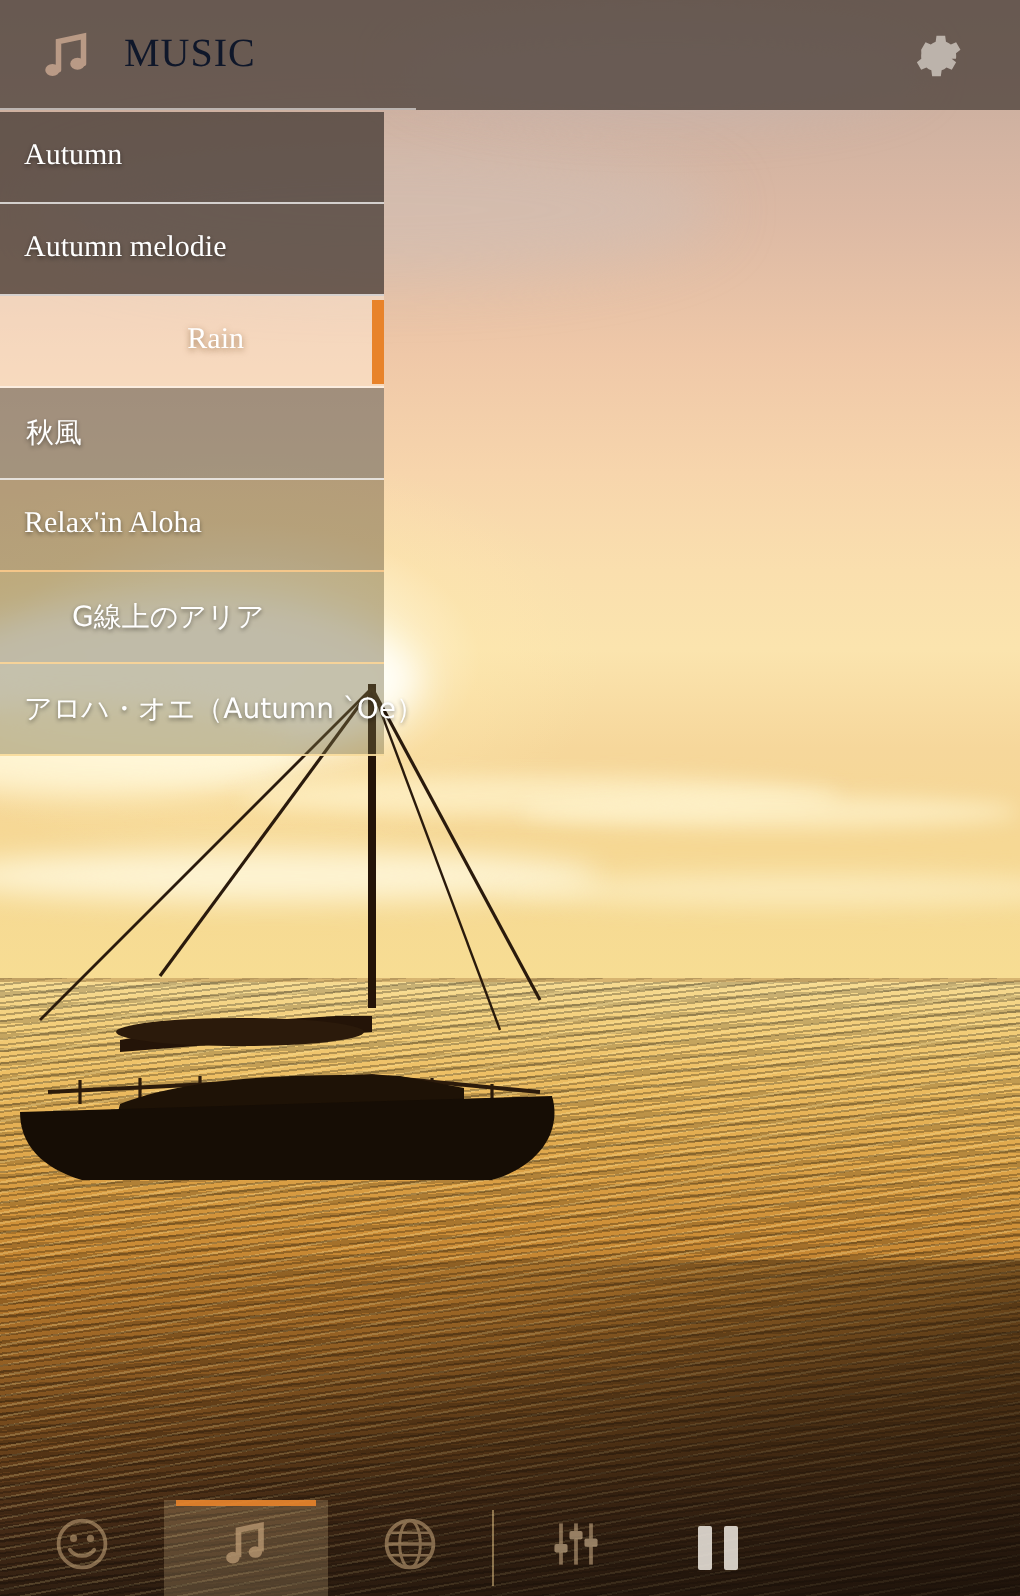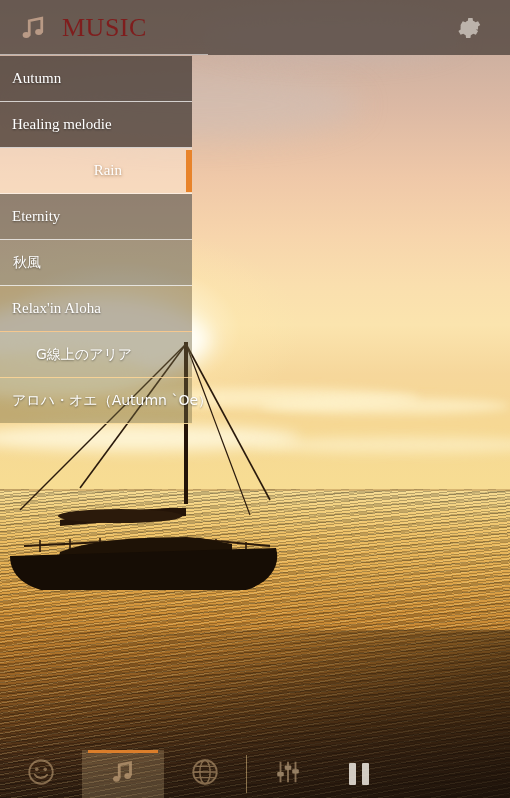--- a/index.html
+++ b/index.html
@@ -91,22 +91,22 @@
 
   
   .header {
     position: absolute; left:0; top:0; width:510px; height:55px;
     background: rgba(78,66,60,0.78);
     display:flex; align-items:center;
   }
   .hdr-note { width:30px; height:30px; margin-left:18px; opacity:0.72; }
   .hdr-title {
     margin-left: 14px;
-    color: #7f1d1d;
-    font-size: 26px;
+    color: #0f172a;
+    font-size: 20px;
     letter-spacing: 0.5px;
     font-family: "Liberation Serif", "DejaVu Serif", serif;
   }
   .hdr-gear {
     position:absolute; right:28px; top:50%; transform:translateY(-50%);
     width:26px; height:26px; opacity:0.82;
   }
   .hdr-rule {
     position:absolute; left:0; top:54px; width:208px; height:1px;
     background: rgba(255,255,255,0.55);
@@ -251,31 +251,28 @@
     <div class="hdr-rule"></div>
   </div>
 
   <div class="tracklist">
 
     <div class="track t0">
       <span class="label">Autumn</span>
     </div>
 
     <div class="track t1">
-      <span class="label">Healing melodie</span>
+      <span class="label">Autumn melodie</span>
     </div>
 
     <div class="track t2 selected">
       <span class="label">Rain</span>
       <span class="sel-bar"></span>
     </div>
 
-    <div class="track t3">
-      <span class="label">Eternity</span>
-    </div>
 
     <div class="track t4">
       <span class="label jp">秋風</span>
     </div>
 
     <div class="track t5">
       <span class="label">Relax'in Aloha</span>
     </div>
 
     <div class="track t6">

